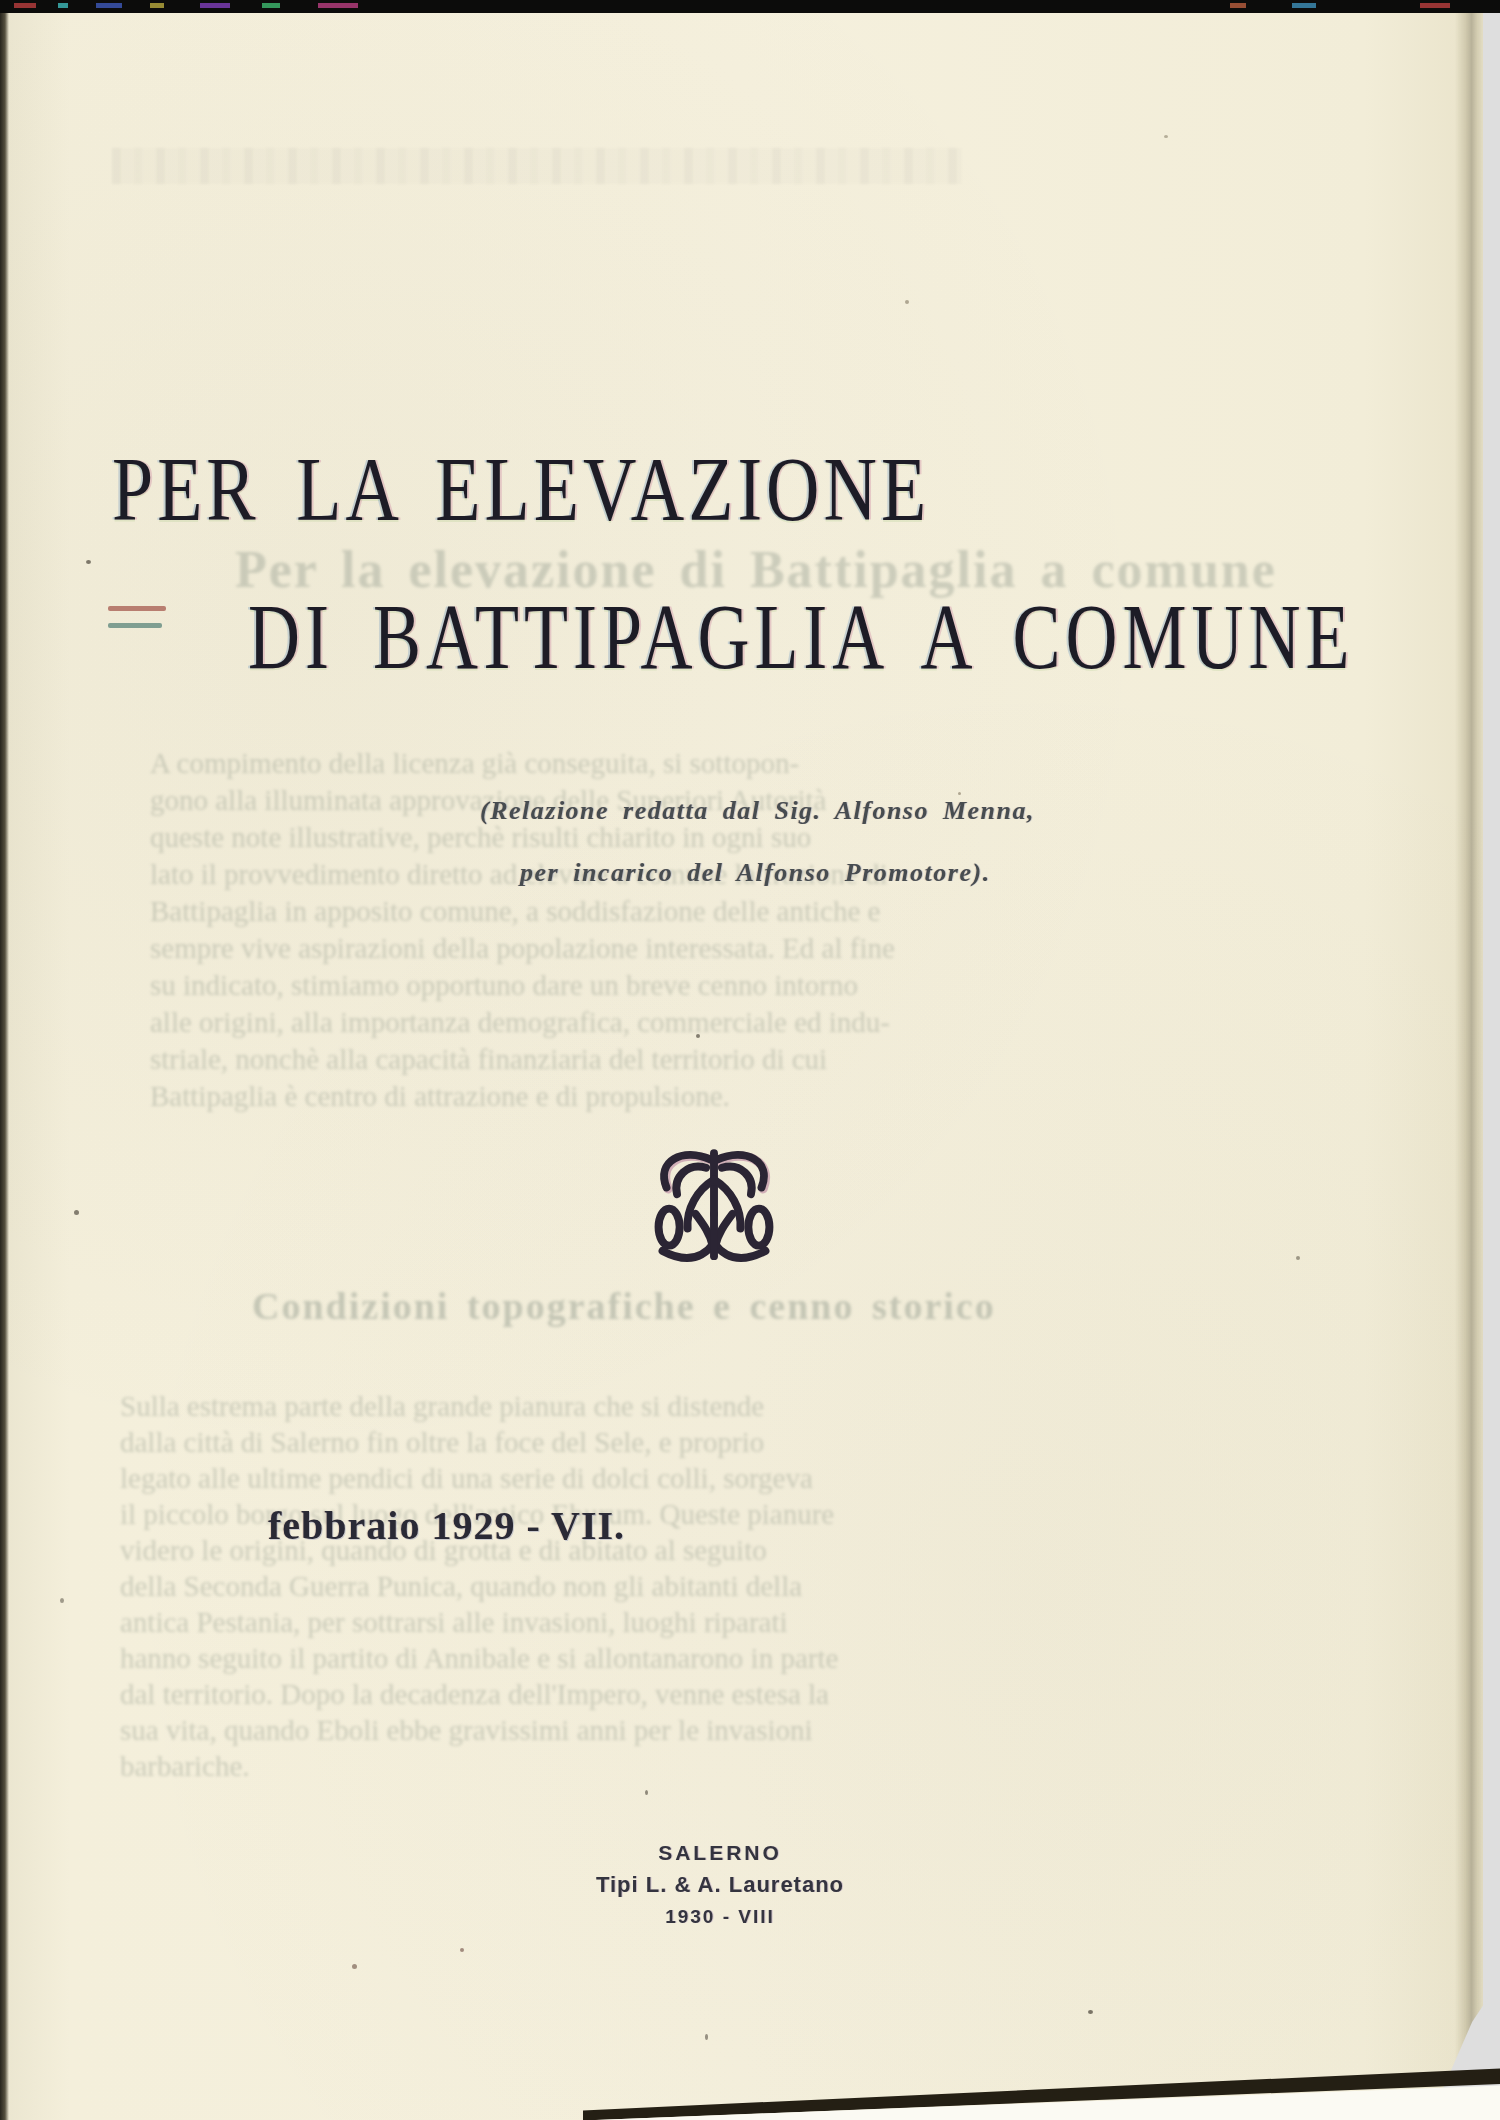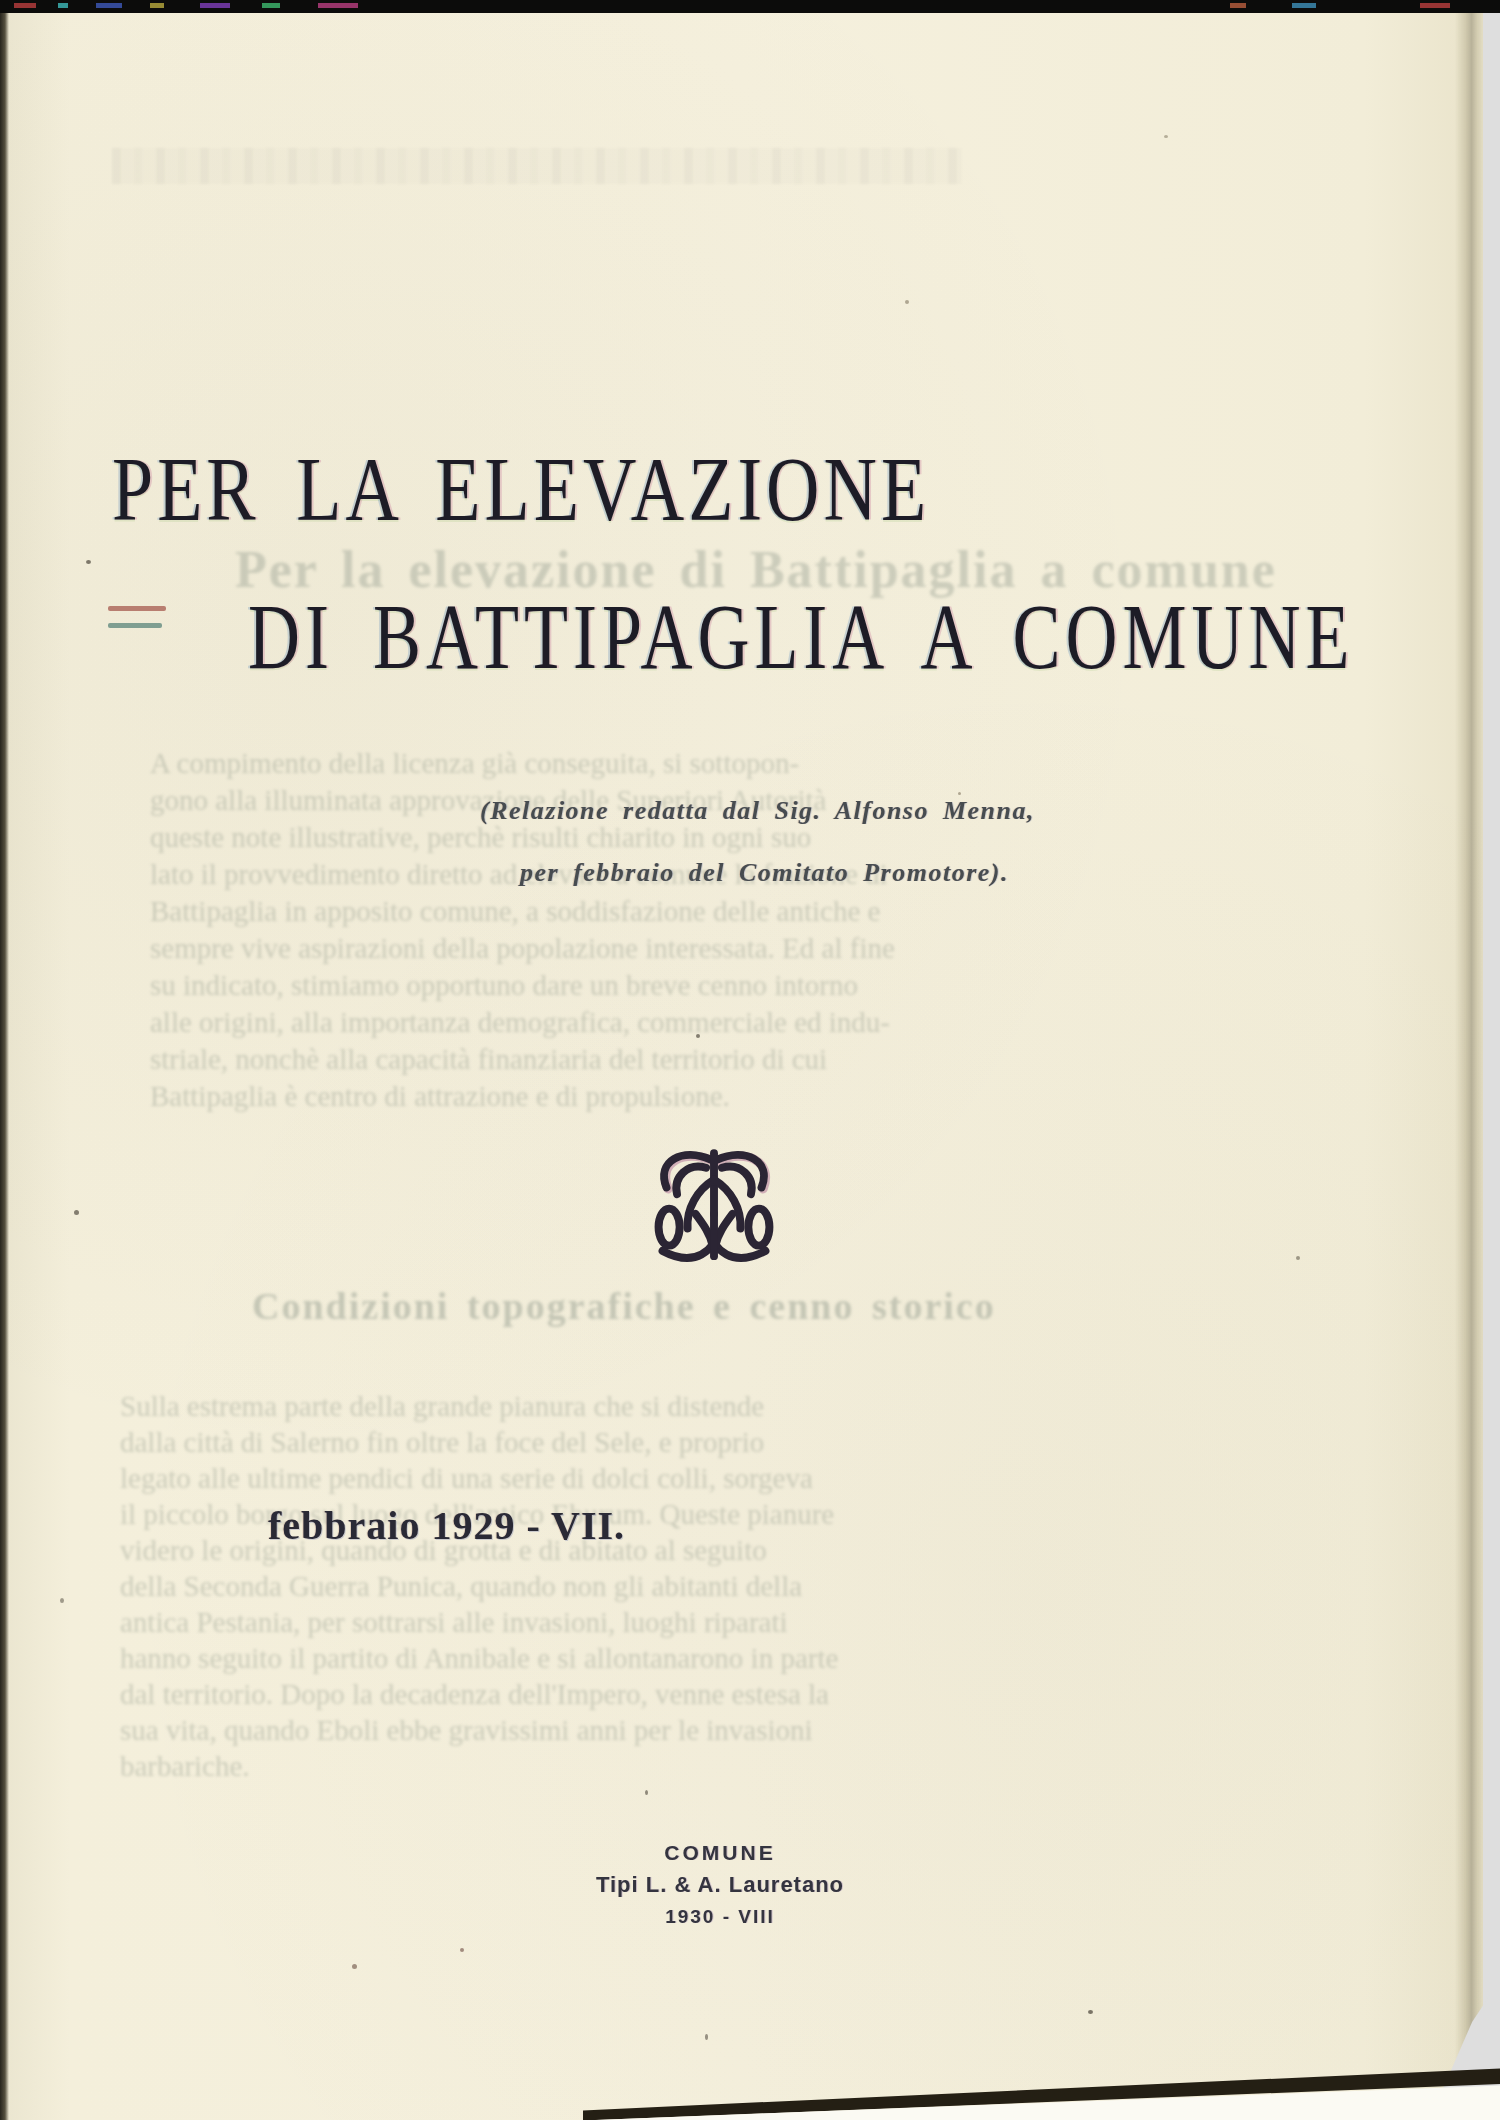--- a/index.html
+++ b/index.html
@@ -136,21 +136,21 @@
     </div>
 
   <div id="title1" class="title">PER LA ELEVAZIONE</div>
   <div class="title-dash">
     <i class="d1"></i>
       <i class="d2"></i>
   </div>
   <div id="title2" class="title">DI BATTIPAGLIA A COMUNE</div>
 
   <div id="subtitle1" class="subtitle">(Relazione redatta dal Sig. Alfonso Menna,</div>
-  <div id="subtitle2" class="subtitle">per febbraio del Comitato Promotore).</div>
+  <div id="subtitle2" class="subtitle">per incarico del Alfonso Promotore).</div>
 
   <svg id="ornament" viewBox="0 0 100 100">
     <g stroke="rgba(150,60,120,.35)" fill="none" stroke-width="7" stroke-linecap="round" transform="translate(1.2,1)">
       <path d="M14 36 C6 16 26 5 48 15"></path>
         <path d="M86 36 C94 16 74 5 52 15"></path>
     </g>
     <g stroke="#2b2534" fill="none" stroke-width="6" stroke-linecap="round">
       <path d="M14 36 C6 16 26 5 48 15"></path>
       <path d="M86 36 C94 16 74 5 52 15"></path>
       <path d="M22 41 C19 28 30 17 44 21"></path>
@@ -163,21 +163,21 @@
       <path d="M11 84 C30 94 42 89 50 78 C58 89 70 94 89 84"></path>
       <path d="M36 56 C42 64 47 71 49 80"></path>
       <path d="M64 56 C58 64 53 71 51 80"></path>
       <path d="M50 56 L50 88"></path>
     </g>
   </svg>
 
   <div id="dateline">febbraio 1929 - VII.</div>
 
   <div class="imprint">
-    <div class="city">COMUNE</div>
+    <div class="city">SALERNO</div>
     <div class="printer">Tipi L. &amp; A. Lauretano</div>
     <div class="year">1930 - VIII</div>
   </div>
 
   <div class="speck" style="left:86px;top:560px;width:5px;height:4px;background:#4c463a;opacity:.7"></div>
   <div class="speck" style="left:905px;top:300px;width:4px;height:4px;background:#6b5f4a;opacity:.5"></div>
   <div class="speck" style="left:696px;top:1034px;width:4px;height:4px;background:#3a342a;opacity:.6"></div>
   <div class="speck" style="left:1296px;top:1256px;width:4px;height:4px;background:#5a5244;opacity:.55"></div>
   <div class="speck" style="left:74px;top:1210px;width:5px;height:5px;background:#3a342a;opacity:.6"></div>
   <div class="speck" style="left:60px;top:1598px;width:4px;height:5px;background:#4c463a;opacity:.5"></div>

